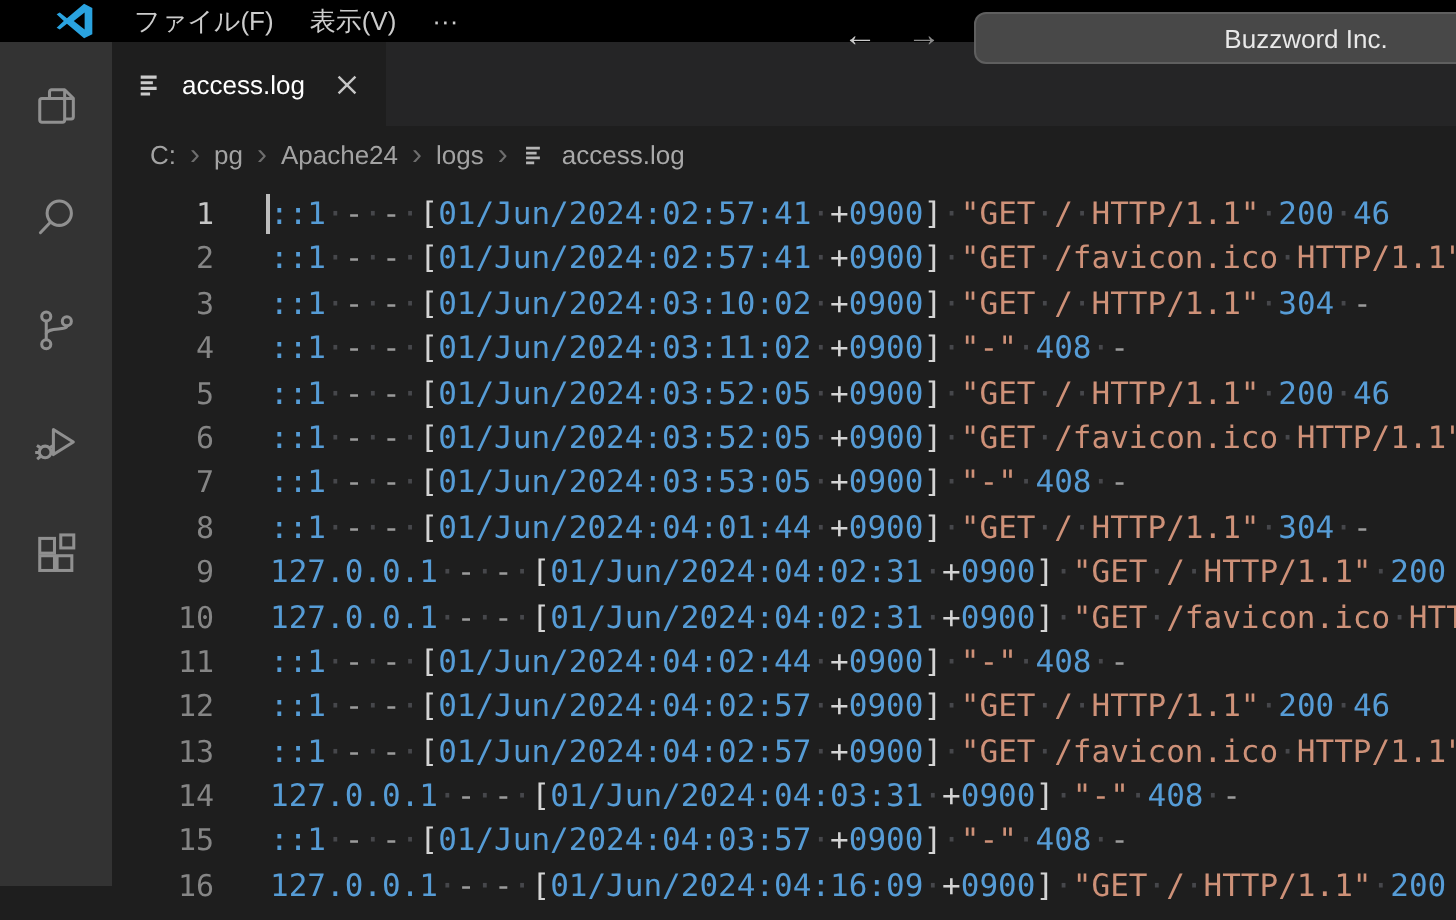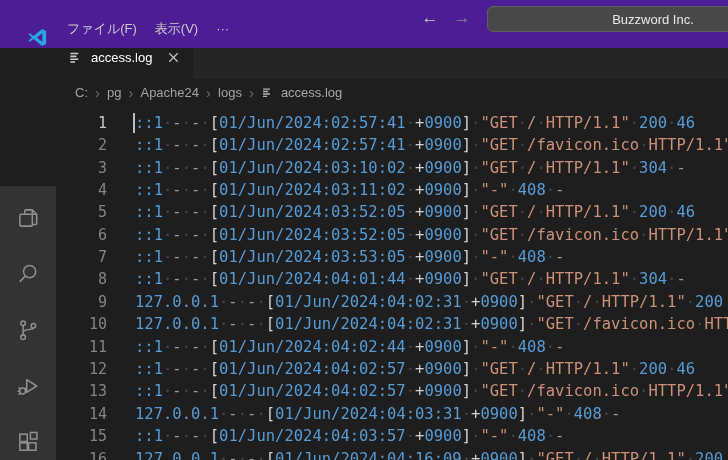--- a/index.html
+++ b/index.html
@@ -1,28 +1,28 @@
 <!DOCTYPE html>
 <html><head>
 <meta charset="utf-8">
 <style>
   html,body{margin:0;padding:0;width:728px;height:460px;overflow:hidden;
     background:#1e1e1e;font-family:"Liberation Sans",sans-serif;
     -webkit-font-smoothing:antialiased;}
   
-  .titlebar{position:relative;height:48px;background:#4c1d95;display:flex;align-items:flex-end;}
+  .titlebar{position:relative;height:21px;background:#000000;display:flex;align-items:center;}
   .logo{margin:0 10px 0 27px;flex:none;display:flex;}
   .menu{color:#cccccc;font-size:13px;padding:0 9px;line-height:38px;cursor:default;white-space:nowrap;}
   .navarrow{position:absolute;top:0;height:38px;line-height:36px;font-size:17px;color:#cccccc;width:26px;text-align:center;}
   .navarrow.fwd{color:#8a8a8a;}
   .cc{position:absolute;left:487px;top:6px;width:330px;height:24px;background:#484848;
       border:1px solid #5f5f5f;border-radius:6px;color:#e8e8e8;font-size:13px;
       display:flex;align-items:center;justify-content:center;}
   
-  .main{display:flex;height:422px;align-items:flex-end;}
+  .main{display:flex;height:422px;}
   .abar{width:56px;background:#333333;flex:none;display:flex;flex-direction:column;align-items:center;padding-top:4px;}
   .aitem{width:56px;height:56px;display:flex;align-items:center;justify-content:center;}
   .aitem svg{stroke:#909090;fill:none;stroke-width:1.4;}
   .content{flex:1;min-width:0;display:flex;flex-direction:column;}
   
   .tabbar{height:42px;background:#252526;display:flex;flex:none;}
   .tab{height:42px;background:#1e1e1e;display:flex;align-items:center;padding:0 12px;gap:8px;}
   .tablabel{color:#ffffff;font-size:13px;}
   .tabclose{display:flex;margin-left:6px;}
   

